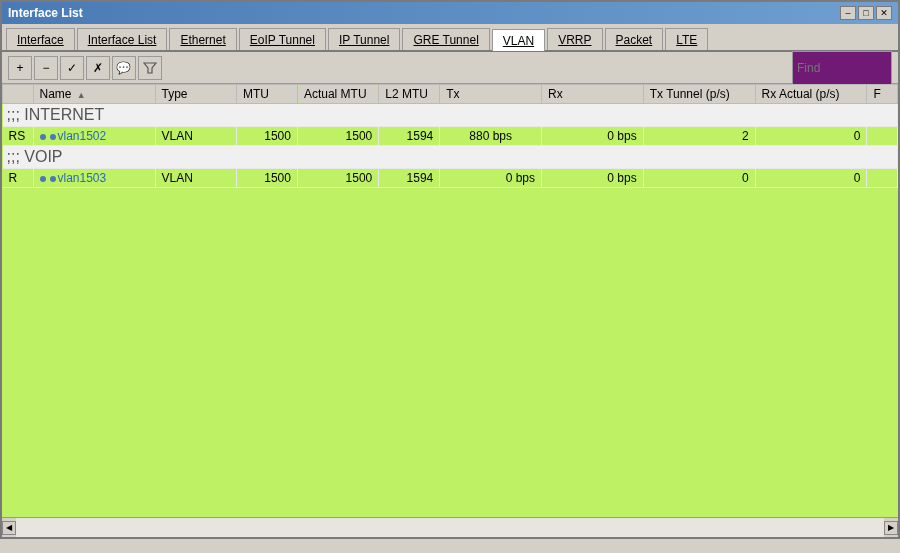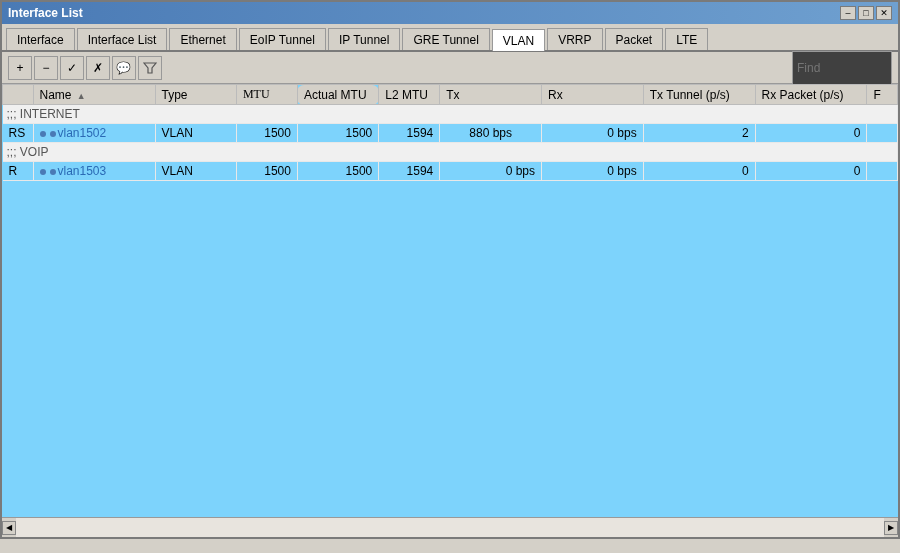--- a/index.html
+++ b/index.html
@@ -41,20 +41,21 @@
       padding: 3px 10px;
       border: 1px solid #999;
       border-bottom: none;
       background: #d4d0c8;
       cursor: pointer;
       margin-right: 2px;
       color: #000;
       height: 22px;
       display: flex;
       align-items: center;
+      text-decoration: underline;
     }
     .tab.active {
       background: #fff;
       border-color: #999;
       font-weight: normal;
       position: relative;
       bottom: -1px;
       z-index: 1;
     }
 
@@ -75,28 +76,28 @@
       display: flex; align-items: center; justify-content: center;
       cursor: pointer;
       font-size: 12px;
     }
     .toolbar-spacer { flex: 1; }
     .find-input {
       width: 100px;
       height: 20px;
       border: 1px solid #999;
       padding: 16px 4px;
-      background: #404040;
+      background: #701a75;
       color: #999;
     }
 
     .table-container {
       flex: 1;
       overflow: auto;
-      background: #7dd3fc;
+      background: #bef264;
     }
     table {
       width: 100%;
       border-collapse: collapse;
     }
     thead tr {
       background: #d4d0c8;
       position: sticky;
       top: 0;
     }
@@ -115,21 +116,21 @@
       border-right: 1px solid #e8e8e8;
       color: #000;
       white-space: nowrap;
     }
     .group-row td {
       background: #f0f0f0;
       font-style: normal;
       padding-left: 4px;
       color: #555;
     }
-    .group-label { color: #555; font-size: 12px; }
+    .group-label { color: #555; font-size: 16px; }
     .link-name { color: #2a6ab5; cursor: pointer; }
     .icon-iface {
       display: inline-block;
       width: 16px; height: 12px;
       position: relative;
       margin-right: 2px;
       vertical-align: middle;
     }
     .icon-iface::before, .icon-iface::after {
       content: '';
@@ -202,27 +203,27 @@
     <input class="find-input" type="text" placeholder="Find" style="">
   </div>
 
   <div class="table-container">
     <table>
       <thead>
         <tr>
           <th style="width:30px;"></th>
           <th style="width:120px;">Name <span class="sort-arrow">▲</span></th>
           <th style="width:80px;">Type</th>
-          <th style="width:60px;font-family:Liberation Serif, serif;">MTU</th>
+          <th style="width:60px;">MTU</th>
           <th style="width:80px;border-radius:7px;">Actual MTU</th>
           <th style="width:60px;">L2 MTU</th>
           <th style="width:100px;">Tx</th>
           <th style="width:100px;">Rx</th>
           <th style="width:110px;">Tx Tunnel (p/s)</th>
-          <th style="width:110px;">Rx Packet (p/s)</th>
+          <th style="width:110px;">Rx Actual (p/s)</th>
           <th style="width:30px;">F</th>
         </tr>
       </thead>
       <tbody id="table-body">
       <tr class="group-row">
             <td colspan="11" class="group-label">;;; INTERNET</td>
           </tr>
           <tr>
             <td>RS</td>
             <td><span class="icon-iface"></span><span class="link-name">vlan1502</span></td>

